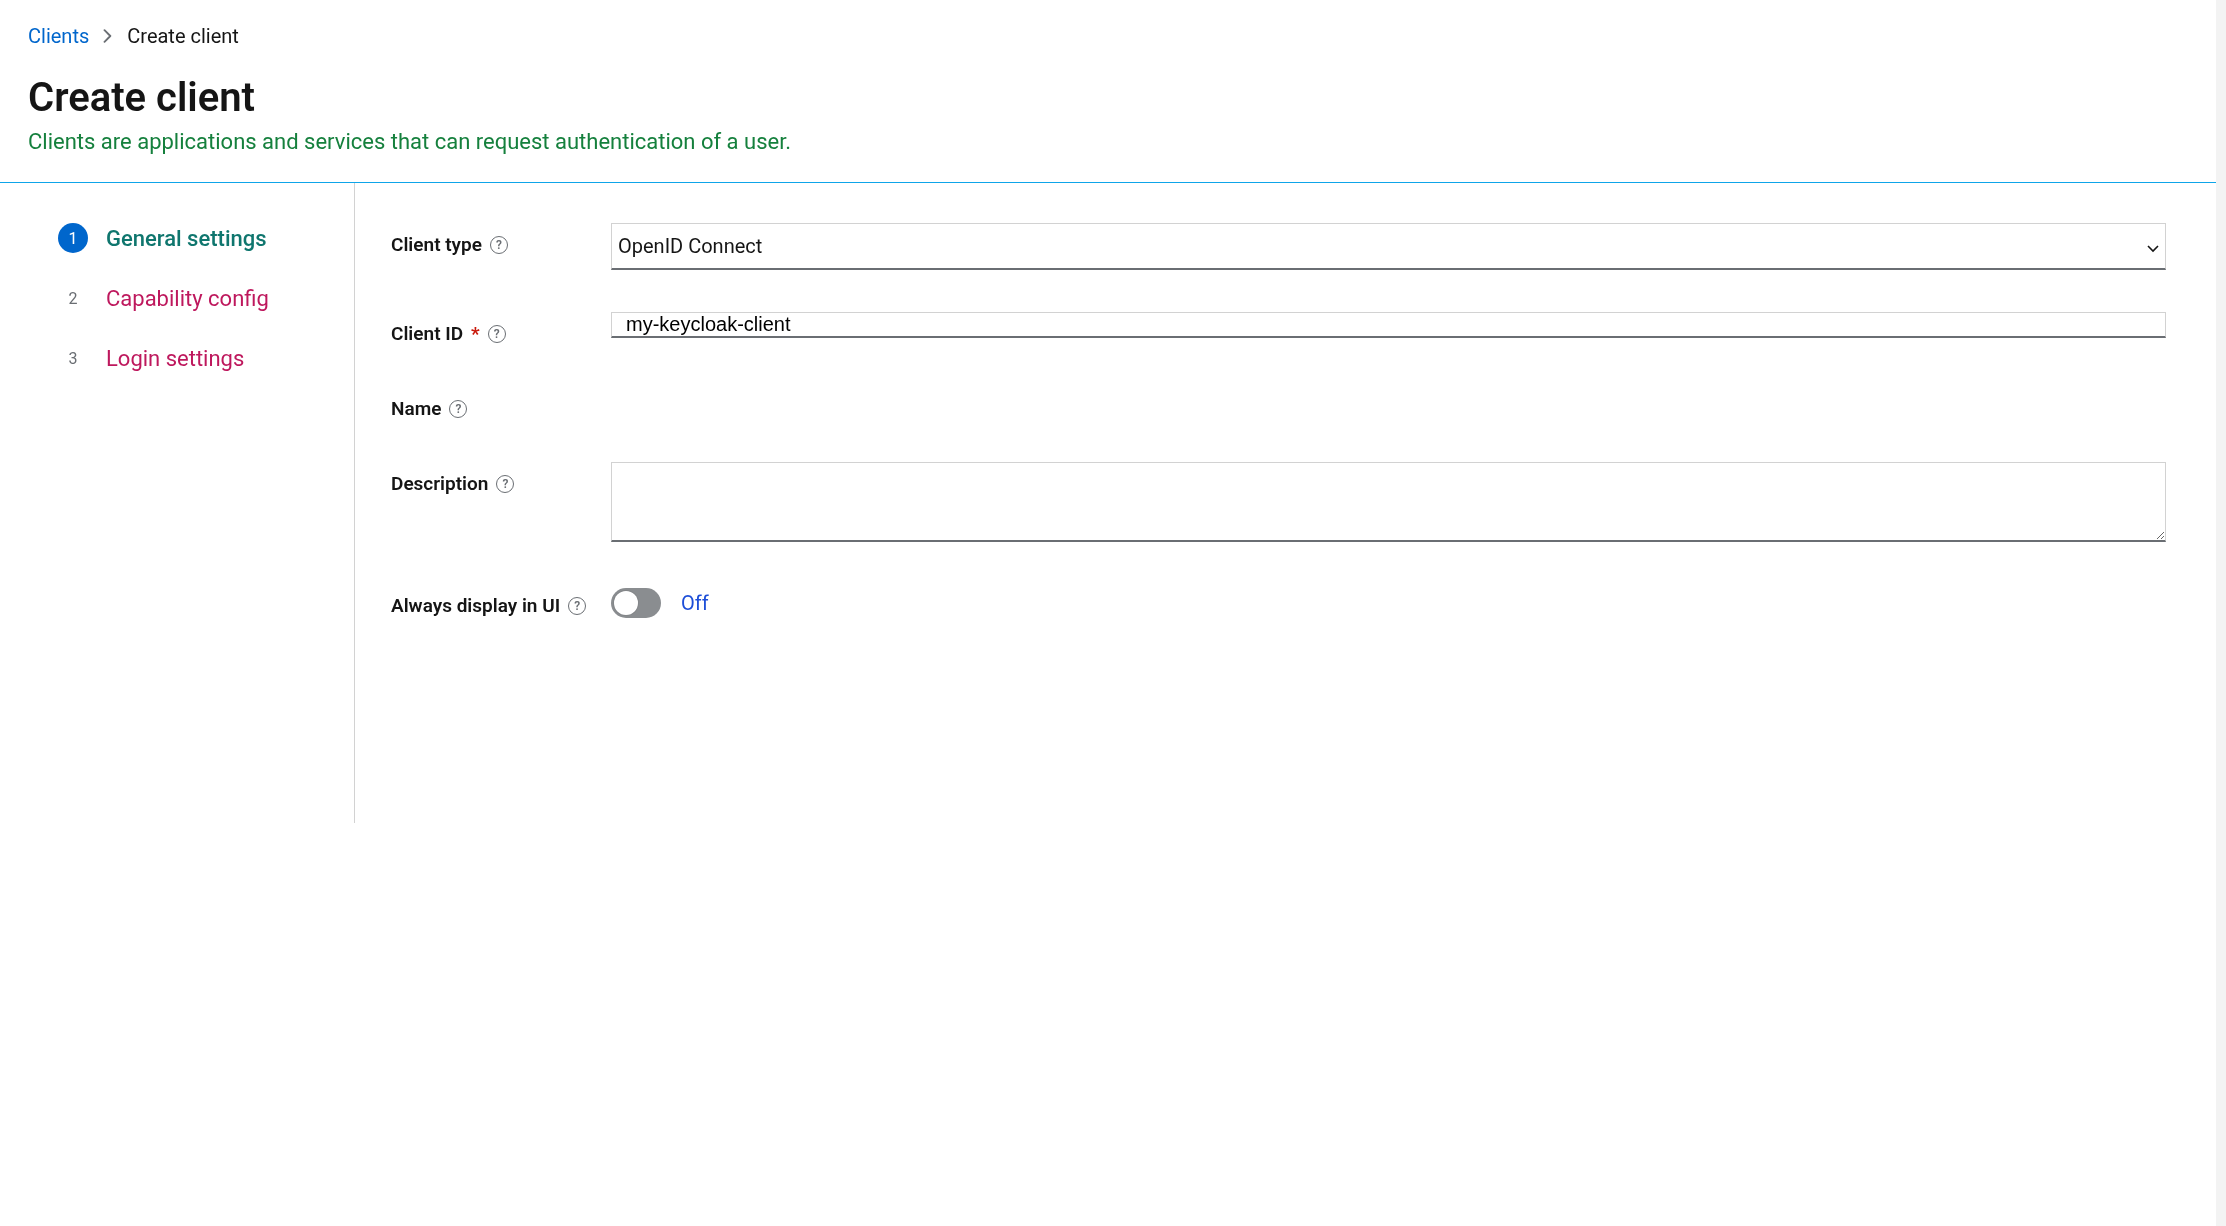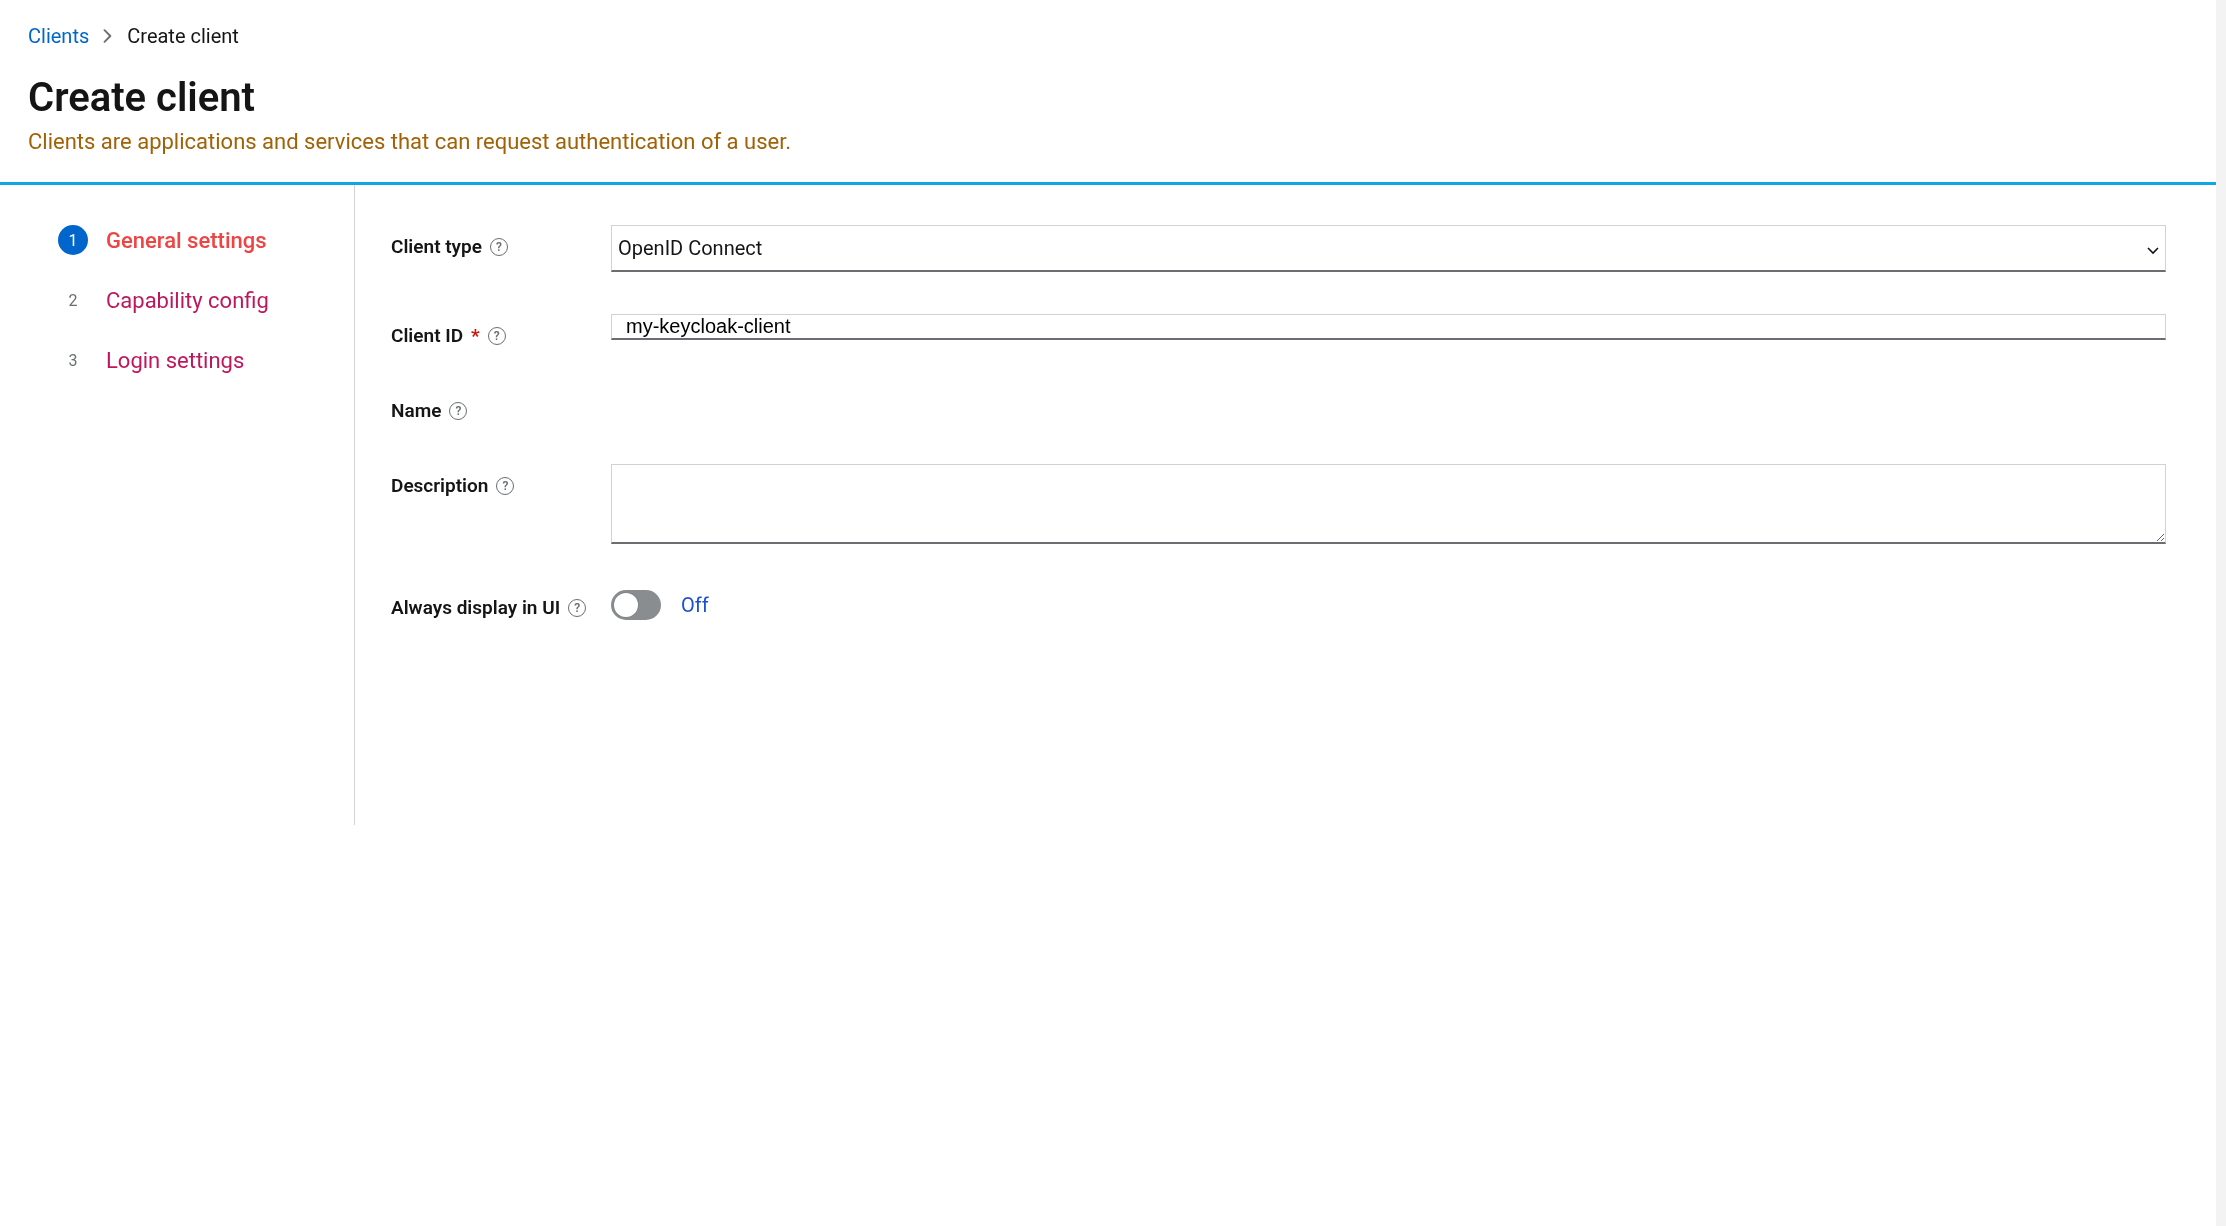--- a/index.html
+++ b/index.html
@@ -7,21 +7,21 @@
     margin: 0;
     padding: 0;
     font-family: -apple-system, BlinkMacSystemFont, "Segoe UI", Roboto, "Helvetica Neue", Arial, sans-serif;
     color: #151515;
     background: #fff;
   }
 
   
   .header {
     padding: 24px 28px 28px 28px;
-    border-bottom: 3px solid #0ea5e9;
+    border-bottom: 1px solid #0ea5e9;
   }
   .breadcrumb {
     display: flex;
     align-items: center;
     gap: 14px;
     font-size: 20px;
     margin-bottom: 26px;
   }
   .breadcrumb .link { color: #0066cc; text-decoration: none; cursor: pointer; }
   .breadcrumb .sep {
@@ -33,21 +33,21 @@
   .breadcrumb .current { color: #151515; }
 
   h1.page-title {
     margin: 0 0 8px 0;
     font-size: 40px;
     font-weight: 600;
   }
   .page-desc {
     margin: 0;
     font-size: 22px;
-    color: #a16207;
+    color: #15803d;
   }
 
   
   .wizard {
     display: grid;
     grid-template-columns: 355px 1fr;
     min-height: 640px;
   }
   .steps {
     padding: 40px 28px 40px 58px;
@@ -73,21 +73,21 @@
   }
   .step .label {
     font-size: 22px;
     color: #6a6e73;
   }
   .step.active .num {
     background: #0066cc;
     color: #fff;
   }
   .step.active .label {
-    color: #ef4444;
+    color: #0f766e;
     font-weight: 500;
   }
   .step.inactive .num { color: #6a6e73; }
   .step.inactive .label { color: #be185d; }
 
   
   .form {
     padding: 40px 60px 40px 36px;
   }
   .form-row {

